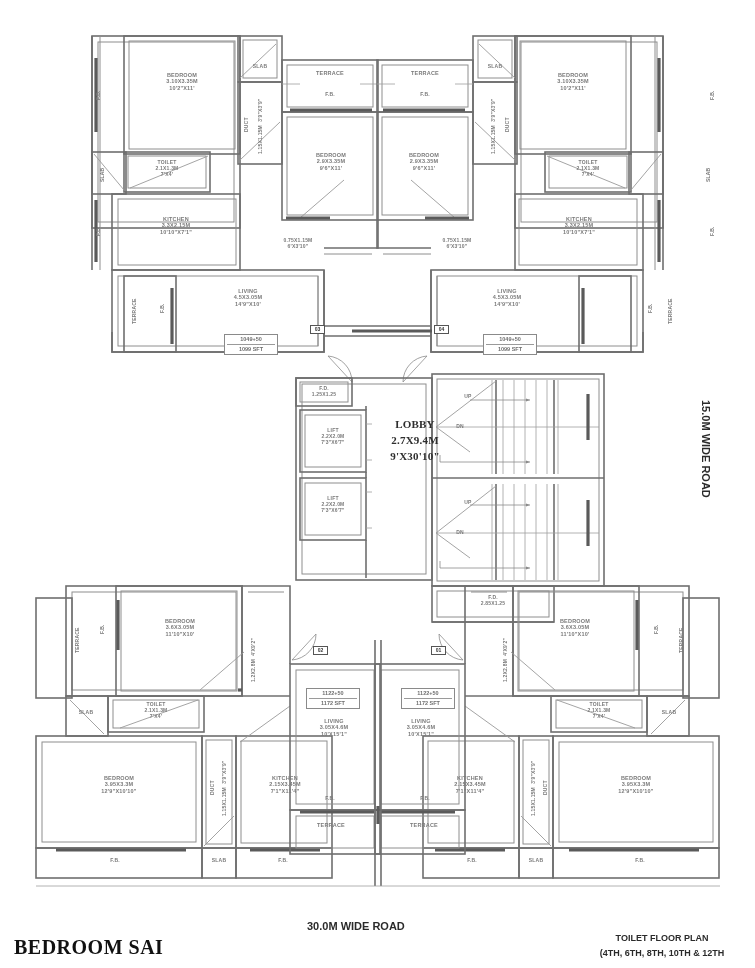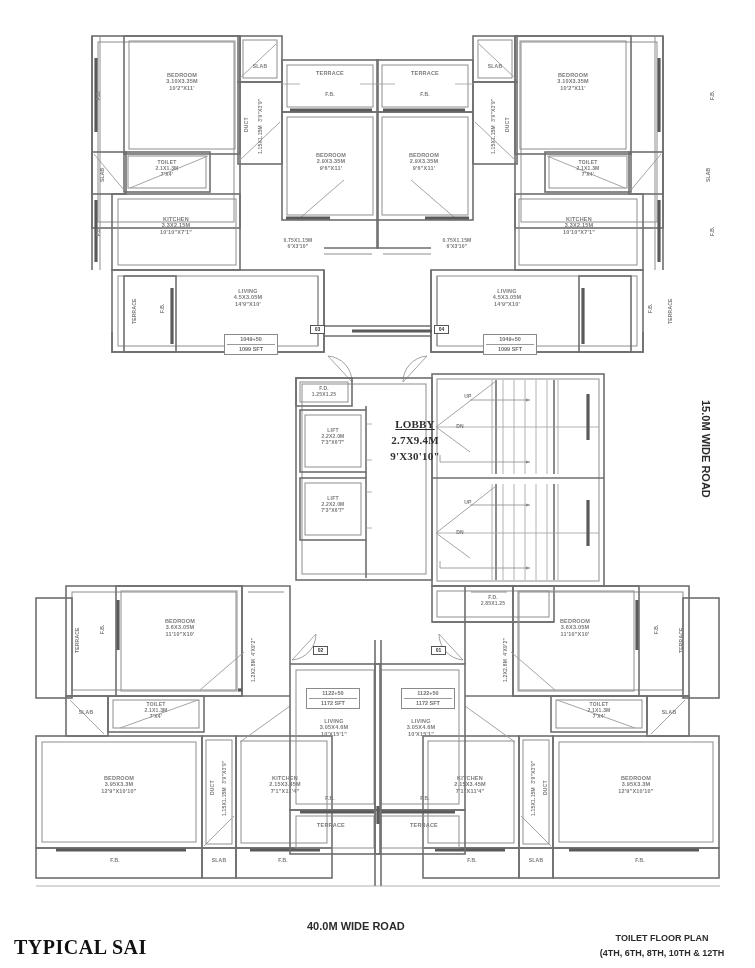--- a/index.html
+++ b/index.html
@@ -404,21 +404,21 @@
 <span>1.25X1.25</span></div>
 
 <div class="lbl t5" style="left:306px;top:428px;width:54px;"><span>LIFT</span>
 <span>2.2X2.0M</span>
 <span>7'3"X6'7"</span></div>
 
 <div class="lbl t5" style="left:306px;top:496px;width:54px;"><span>LIFT</span>
 <span>2.2X2.0M</span>
 <span>7'3"X6'7"</span></div>
 
-<div class="lbl lobby" style="left:352px;top:418px;width:126px;font-size:11px;text-decoration:underline;"><span>LOBBY</span></div>
+<div class="lbl lobby" style="left:352px;top:418px;width:126px;font-size:11px;"><span>LOBBY</span></div>
 <div class="lbl lobby" style="left:352px;top:434px;width:126px;font-size:11px;"><span>2.7X9.4M</span></div>
 <div class="lbl lobby" style="left:352px;top:450px;width:126px;font-size:11px;"><span>9'X30'10"</span></div>
 
 <div class="lbl t5" style="left:460px;top:394px;width:16px;"><span>UP</span></div>
 <div class="lbl t5" style="left:452px;top:424px;width:16px;"><span>DN</span></div>
 <div class="lbl t5" style="left:460px;top:500px;width:16px;"><span>UP</span></div>
 <div class="lbl t5" style="left:452px;top:530px;width:16px;"><span>DN</span></div>
 
 <div class="lbl t5" style="left:440px;top:595px;width:106px;"><span>F.D.</span>
 <span>2.85X1.25</span></div>
@@ -505,20 +505,20 @@
 <div class="lbl t5" style="left:519px;top:858px;width:34px;"><span>SLAB</span></div>
 
 <div class="lbl t5" style="left:605px;top:858px;width:70px;"><span>F.B.</span></div>
 <div class="lbl t5" style="left:437px;top:858px;width:70px;"><span>F.B.</span></div>
 <div class="lbl t5" style="left:395px;top:796px;width:60px;"><span>F.B.</span></div>
 <div class="lbl t55" style="left:391px;top:822px;width:66px;"><span>TERRACE</span></div>
 
 
 <div class="road vert2" style="left:700px;top:400px;height:150px;"><span>15.0M WIDE ROAD</span></div>
 
-<div class="road" style="left:307px;top:920px;"><span>40.0M WIDE ROAD</span></div>
-
-<div class="brand" style="left:14px;top:936px;"><span>TYPICAL SAI</span></div>
+<div class="road" style="left:307px;top:920px;"><span>30.0M WIDE ROAD</span></div>
+
+<div class="brand" style="left:14px;top:936px;"><span>BEDROOM SAI</span></div>
 
 <div class="tfp" style="left:562px;top:932px;width:200px;"><span>TOILET FLOOR PLAN</span></div>
 <div class="tfp" style="left:562px;top:947px;width:200px;"><span>(4TH, 6TH, 8TH, 10TH &amp; 12TH</span></div>
 
 </div>
 
 </body></html>

